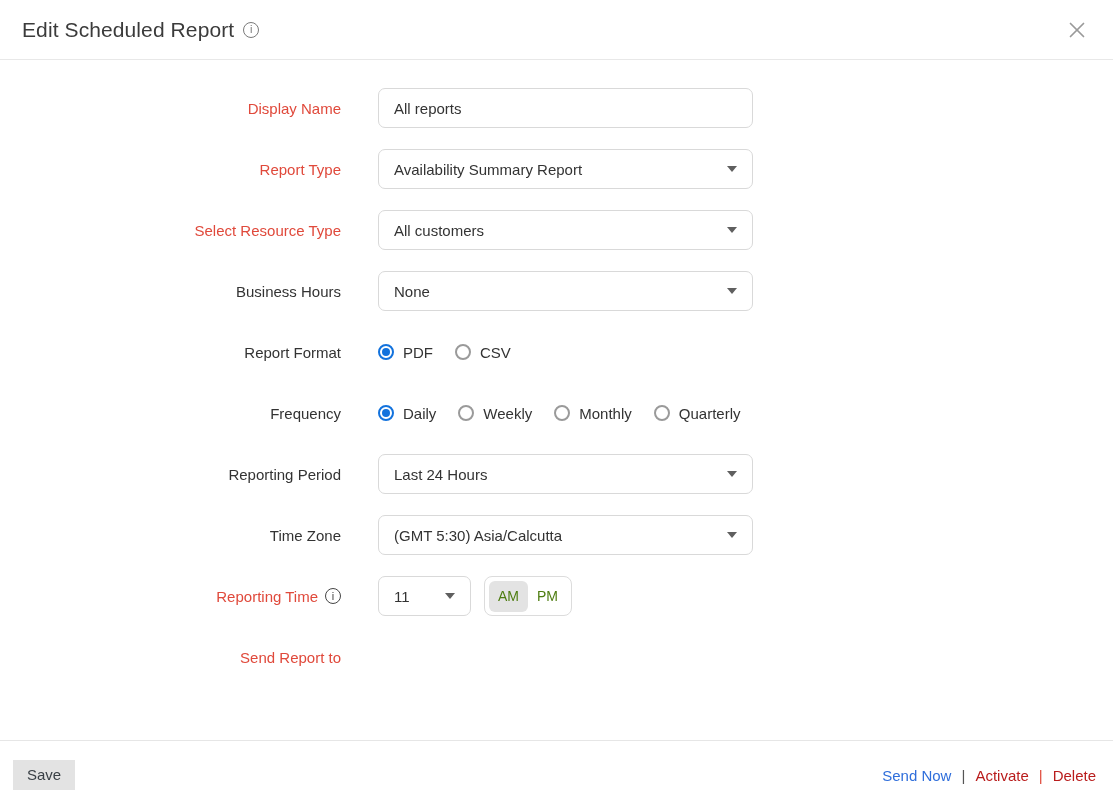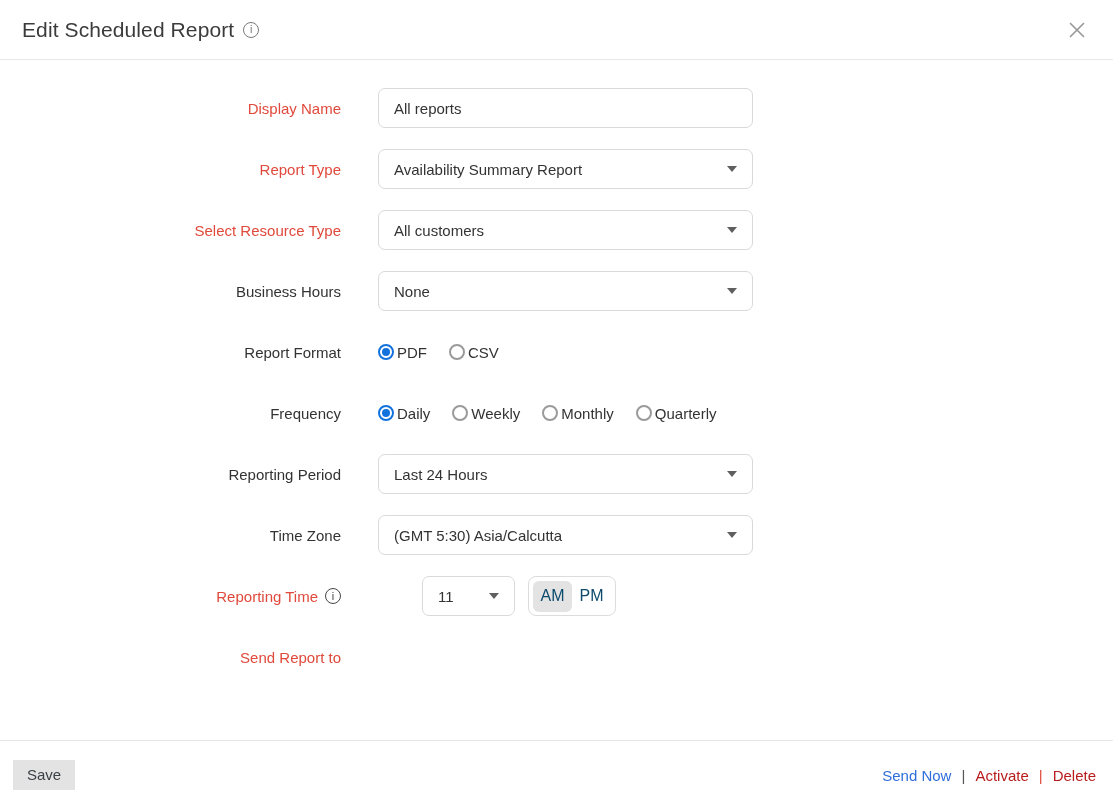--- a/index.html
+++ b/index.html
@@ -47,39 +47,39 @@
     padding:12px 15px; display:flex; align-items:center; justify-content:space-between;
     font-size:15px; color:#333; cursor:pointer; background:#fff;
   }
   .caret {
     width:0; height:0; flex-shrink:0;
     border-left:5px solid transparent; border-right:5px solid transparent;
     border-top:6px solid #5f5f5f;
   }
 
   .radio-group { display:flex; align-items:center; gap:22px; }
-  .radio-option { display:flex; align-items:center; gap:3px; font-size:15px; color:#333; cursor:pointer; }
+  .radio-option { display:flex; align-items:center; gap:9px; font-size:15px; color:#333; cursor:pointer; }
   .radio {
     width:16px; height:16px; border-radius:50%; border:2px solid #9a9a9a;
     background:#fff; position:relative; flex-shrink:0;
   }
   .radio.checked { border-color:#1272dd; }
   .radio.checked::after {
     content:""; position:absolute; left:2px; top:2px; right:2px; bottom:2px;
     border-radius:50%; background:#1272dd;
   }
 
-  .hour-select { width:93px;margin-left:44px; }
+  .hour-select { width:93px; }
   .ampm-toggle {
     margin-left:13px; width:88px; height:40px; border:1px solid #dcdcdc;
     border-radius:8px; display:flex; align-items:center; padding:4px; background:#fff;
   }
   .ampm-seg {
     flex:1; height:31px; display:flex; align-items:center; justify-content:center;
-    font-size:16px; color:#0c4a6e; border-radius:6px; cursor:pointer;
+    font-size:14px; color:#4d7c0f; border-radius:6px; cursor:pointer;
   }
   .ampm-seg.selected { background:#e3e3e3; }
   .label-info { color:#454545; margin-left:7px; }
 
   
   .dialog-footer {
     position:absolute; top:740px; left:0; width:1113px;
     border-top:1px solid #e6e6e6; padding:19px 17px 0 13px;
     display:flex; align-items:center; justify-content:space-between;
   }

